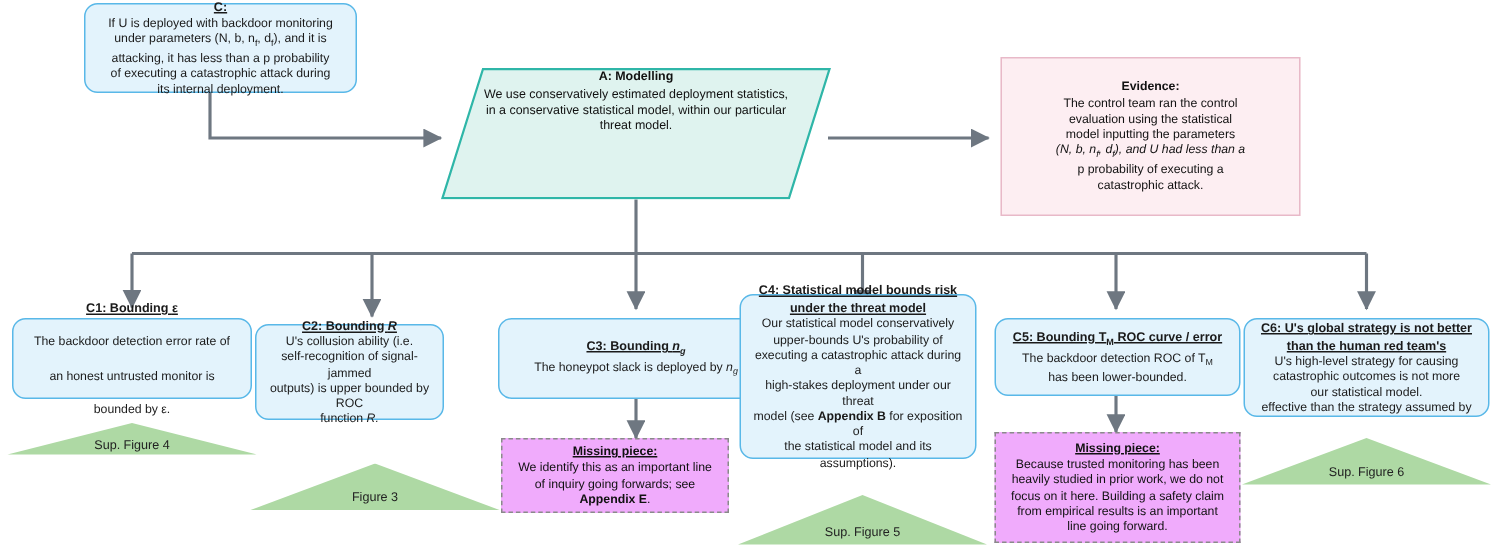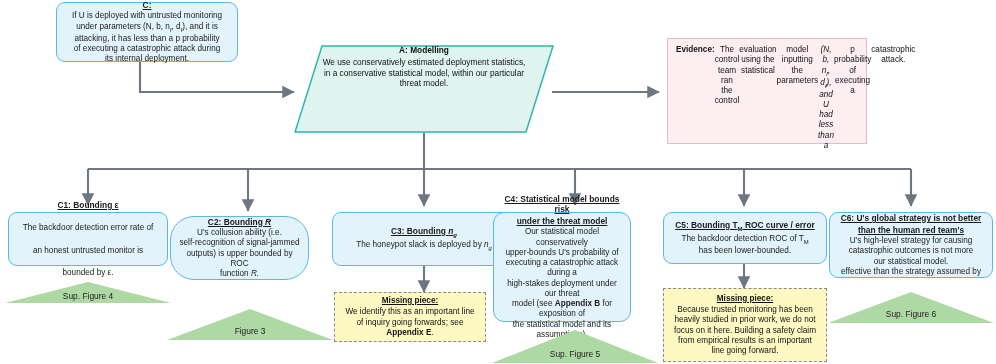--- a/index.html
+++ b/index.html
@@ -48,29 +48,30 @@
     text-decoration: underline;
     margin-bottom: 1px;
     font-size: 8.4px;
   }
   .evidence {
     border: 1.3px solid #e8b9c8;
     background: #fdeef2;
     padding: 6px 8px;
     font-size: 8.2px;
     display: flex;
-    justify-content: space-between;
+    flex-direction: column;
+    justify-content: center;
   }
   .evidence .ttl {
     font-weight: bold;
     margin-bottom: 1px;
   }
   .missing {
     border: 1.3px dashed #8a8a8a;
-    background: #fef9c3;
+    background: #f0abfc;
     padding: 5px 7px;
     font-size: 8.2px;
     display: flex;
     flex-direction: column;
     justify-content: center;
   }
   .missing .ttl {
     font-weight: bold;
     text-decoration: underline;
     margin-bottom: 1px;
@@ -133,21 +134,21 @@
     <path d="M744,169 L744,206" stroke="#6e7781" stroke-width="2.1" fill="none" marker-end="url(#ah)"></path>
     <path d="M911,169 L911,206" stroke="#6e7781" stroke-width="2.1" fill="none" marker-end="url(#ah)"></path>
 
     <path d="M424,266 L424,292" stroke="#6e7781" stroke-width="2.1" fill="none" marker-end="url(#ah)"></path>
 
     <path d="M744,264 L744,288" stroke="#6e7781" stroke-width="2.1" fill="none" marker-end="url(#ah)"></path>
   </svg>
 
   <div class="node rbox" style="left:56px; top:2px; width:182px; height:60px;">
     <div class="ttl">C:</div>
-    <div>If U is deployed with untrusted monitoring</div>
+    <div>If U is deployed with backdoor monitoring</div>
     <div>
       <span>under parameters (N, b, n</span><sub>f</sub><span>, d</span><sub>f</sub><span>), and it is</span>
     </div>
     <div>attacking, it has less than a p probability</div>
     <div>of executing a catastrophic attack during</div>
     <div>its internal deployment.</div>
   </div>
 
   <div class="para-wrap" style="left:294px; top:45px; width:260px; height:88px;">
     <svg width="260" height="88" style="position:absolute;left:0;top:0;">
@@ -181,21 +182,21 @@
       <span>bounded by </span><span>ε.</span>
     </div>
   </div>
   <div class="tri" style="left:4px; top:282px; width:168px; height:22px;">
     <svg width="168" height="22" style="position:absolute;left:0;top:0;">
       <polygon points="84,0 167,21 1,21" fill="#aed9a4"></polygon>
     </svg>
     <div class="tlabel" style="top:9px;">Sup. Figure 4</div>
   </div>
 
-  <div class="node rbox" style="left:170px; top:216px; width:139px; height:64px;border-radius:24px;">
+  <div class="node rbox" style="left:170px; top:216px; width:126px; height:64px;">
     <div class="ttl">
       <span>C2: Bounding </span><span class="i">R</span>
     </div>
     <div>U's collusion ability (i.e.</div>
     <div>self-recognition of signal-jammed</div>
     <div>outputs) is upper bounded by ROC</div>
     <div>
       <span>function </span><span class="i">R.</span>
     </div>
   </div>
@@ -216,21 +217,21 @@
   </div>
   <div class="node missing" style="left:334px; top:292px; width:152px; height:50px;">
     <div class="ttl">Missing piece:</div>
     <div>We identify this as an important line</div>
     <div>of inquiry going forwards; see</div>
     <div>
       <span class="b">Appendix E</span><span>.</span>
     </div>
   </div>
 
-  <div class="node rbox" style="left:493px; top:212px; width:138px; height:110px;border-radius:11px;">
+  <div class="node rbox" style="left:493px; top:196px; width:158px; height:110px;">
     <div class="ttl">C4: Statistical model bounds risk</div>
     <div class="ttl">under the threat model</div>
     <div>Our statistical model conservatively</div>
     <div>upper-bounds U's probability of</div>
     <div>executing a catastrophic attack during a</div>
     <div>high-stakes deployment under our threat</div>
     <div>
       <span>model (see </span><span class="b">Appendix B</span><span> for exposition of</span>
     </div>
     <div>the statistical model and its</div>

